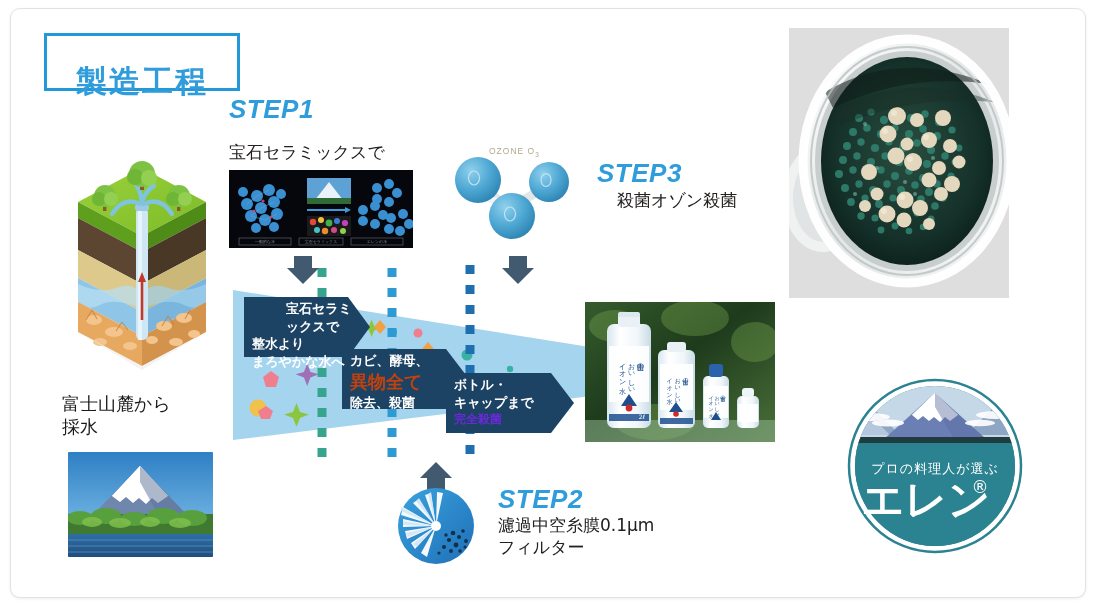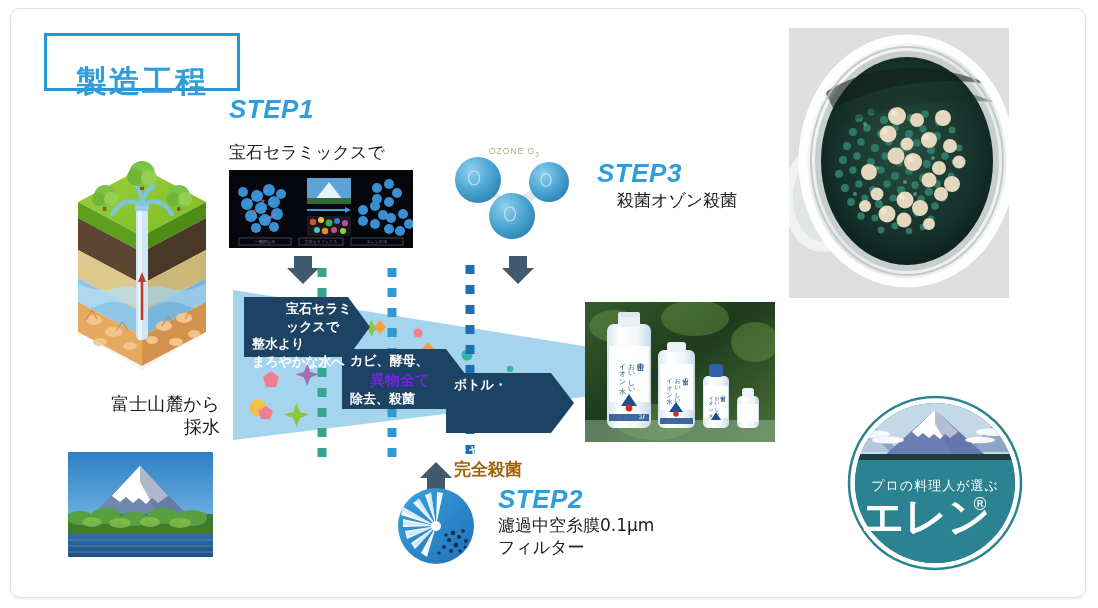--- a/index.html
+++ b/index.html
@@ -63,21 +63,21 @@
   .step-desc {
     color: #23201f;
     font-size: 17px;
     line-height: 1.28;
     font-weight: 500;
   }
   .caption {
     color: #1d1b1a;
     font-size: 18px;
     line-height: 1.3;
-    text-align: right;
+    text-align: left;
     font-weight: 500;
   }
 
   
   .well-wrap { position: absolute; left: 72px; top: 160px; width: 140px; height: 218px; }
   .well-svg  { display:block; }
 
   .fuji-photo {
     position: absolute;
     left: 68px; top: 452px;
@@ -111,21 +111,21 @@
     position: absolute;
     left: 789px; top: 28px;
     width: 220px; height: 270px;
     overflow: hidden;
     background: #d8d8d6;
   }
 
   
   .logo-badge {
     position: absolute;
-    left: 846px; top: 394px;
+    left: 846px; top: 377px;
     width: 178px; height: 178px;
   }
 
   
   .ozone-wrap { position: absolute; left: 452px; top: 140px; width: 132px; height: 110px; }
 
   
   .filter-wrap { position: absolute; left: 397px; top: 487px; width: 78px; height: 78px; }
 
   .ozone-label {
@@ -479,28 +479,28 @@
   </svg>
 
   <div style="position:absolute; left:252px; top:300px; width:104px;">
     <div style="color:#fff;font-size:13px;font-weight:bold;line-height:1.36;margin-left:34px;">宝石セラミックスで</div>
     <div style="color:#fff;font-size:13px;font-weight:bold;line-height:1.36;">整水より</div>
     <div style="color:#fff;font-size:13px;font-weight:bold;line-height:1.36;">まろやかな水へ</div>
   </div>
 
   <div style="position:absolute; left:350px; top:352px; width:104px;">
     <div style="color:#fff;font-size:13px;font-weight:bold;line-height:1.36;">カビ、酵母、</div>
-    <div style="color:#6d28d9;font-size:15px;font-weight:bold;line-height:1.36;margin-left:20px;">異物全て</div>
+    <div style="color:#c2410c;font-size:18px;font-weight:bold;line-height:1.36;">異物全て</div>
     <div style="color:#fff;font-size:13px;font-weight:bold;line-height:1.36;">除去、殺菌</div>
   </div>
 
   <div style="position:absolute; left:454px; top:376px; width:104px;">
     <div style="color:#fff;font-size:13px;font-weight:bold;line-height:1.36;">ボトル・</div>
-    <div style="color:#fff;font-size:13px;font-weight:bold;line-height:1.36;margin-top:47px;">キャップまで</div>
-    <div style="color:#a16207;font-size:17px;font-weight:bold;line-height:1.36;">完全殺菌</div>
+    <div style="color:#fff;font-size:13px;font-weight:bold;line-height:1.36;">キャップまで</div>
+    <div style="color:#6d28d9;font-size:12px;font-weight:bold;line-height:1.36;">完全殺菌</div>
   </div>
 
   <div class="filter-wrap">
     <svg width="78" height="78" viewBox="0 0 78 78">
       <defs>
         <linearGradient id="filtBg" x1="0" y1="0" x2="1" y2="1">
           <stop offset="0%" stop-color="#3aa3de"></stop>
             <stop offset="100%" stop-color="#1f6fb8"></stop>
         </linearGradient>
       </defs>

